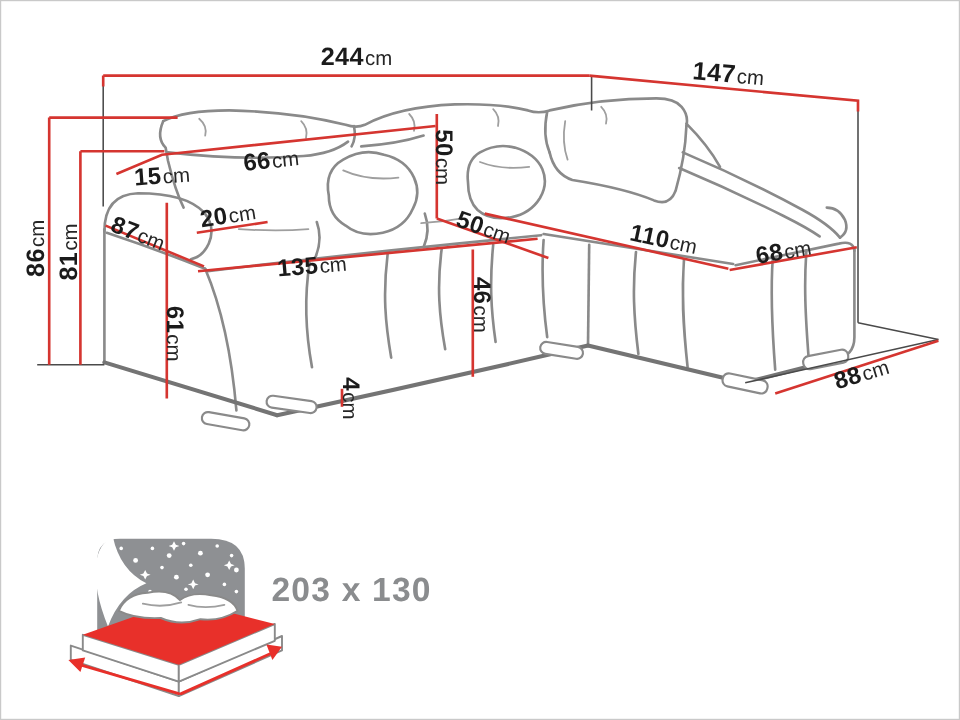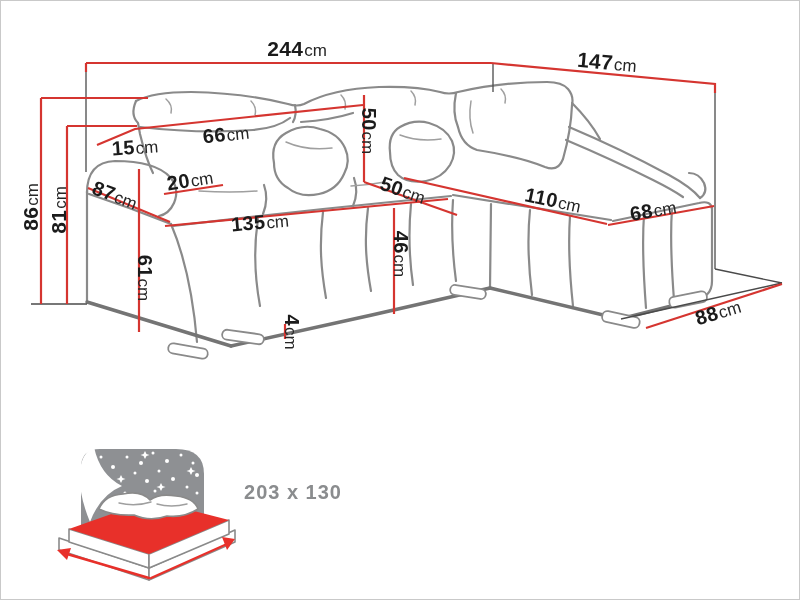--- a/index.html
+++ b/index.html
@@ -19,21 +19,21 @@
   .mat{fill:var(--mattress-red,#e8302a);}
   .arw{fill:none;stroke:var(--mattress-red,#e8302a);stroke-width:2.4;stroke-linecap:round;}
   .arh{fill:var(--mattress-red,#e8302a);}
   .dim{position:absolute;white-space:nowrap;color:var(--label-dark,#1b1b1b);
        transform:translate(-50%,-50%) rotate(var(--r,0deg));transform-origin:center;
        display:flex;align-items:baseline;line-height:1;}
   .dim b{font-weight:700;font-size:20px;letter-spacing:.3px;}
   .dim span{font-weight:400;font-size:17px;margin-left:1px;color:#262626;}
   .dim.big b{font-size:21px;}
   .sleep-label{position:absolute;transform:translate(-50%,-50%);
-       font-weight:700;font-size:20px;color:var(--sleep-text-gray,#8a8c8e);
+       font-weight:700;font-size:28px;color:var(--sleep-text-gray,#8a8c8e);
        letter-spacing:1px;white-space:nowrap;}
 </style>
 </head>
 <body>
 
 <div id="stage">
 
   <svg id="art" width="800" height="600" viewBox="0 0 800 600">
 
     <g>

